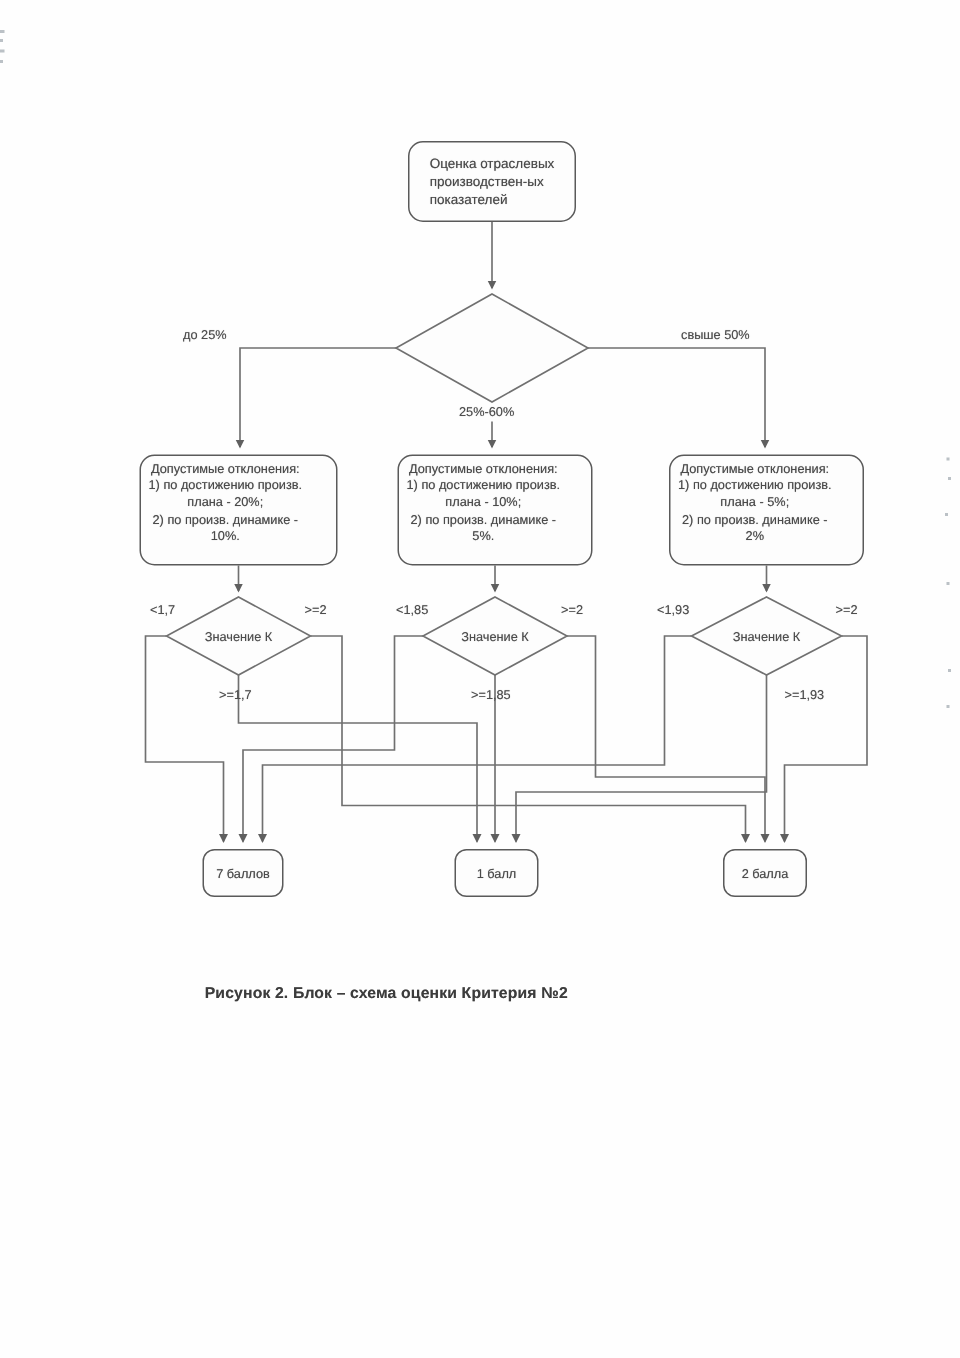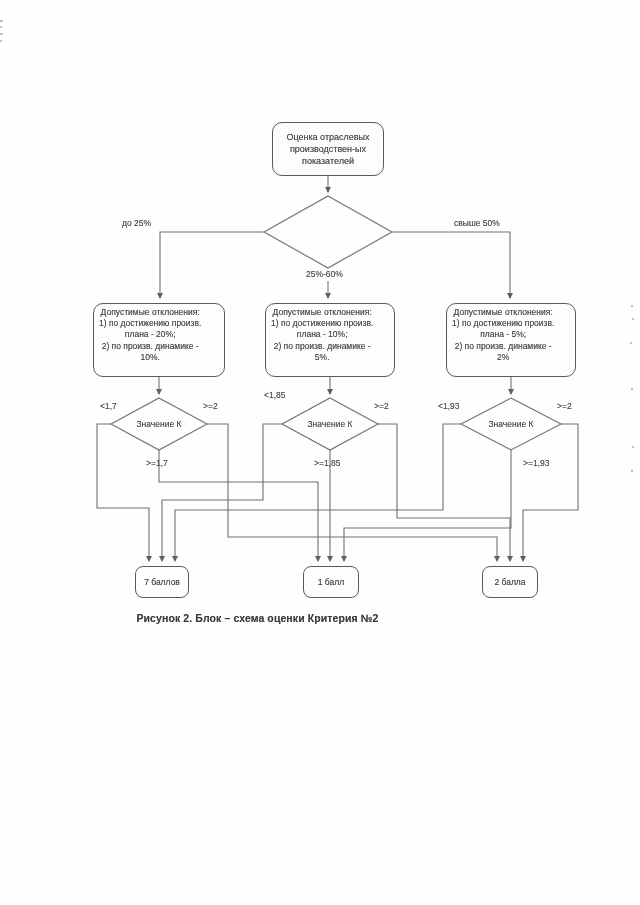--- a/index.html
+++ b/index.html
@@ -8,36 +8,36 @@
     font-family:"Liberation Sans",sans-serif;color:#454545;
   }
   .node{
     position:absolute;border:1.4px solid #5a5a5a;border-radius:10px;background:#fdfdfd;
     box-sizing:border-box;display:flex;align-items:center;justify-content:center;
     color:#4a4a4a;text-shadow:0 0 .5px rgba(80,80,80,.65);
   }
   .node.tol{align-items:flex-start;justify-content:flex-start;padding:3px 4px 2px 5px;text-align:center;}
   .score{border-radius:8px;font-size:8.5px;}
   .ml{white-space:pre-line;}
-  .t-center{text-align:center;margin-top:28px;}
+  .t-center{}
   .fz9{font-size:9px;line-height:1.35;}
   .fz85{font-size:8.5px;line-height:1.32;}
   .lbl{
     position:absolute;font-size:8.5px;color:#4d4d4d;white-space:nowrap;
     text-shadow:0 0 .5px rgba(80,80,80,.6);
   }
   .dlabel{
     position:absolute;font-size:8.5px;color:#4d4d4d;text-align:center;
     text-shadow:0 0 .5px rgba(80,80,80,.6);line-height:1.3;
   }
   svg.wires{position:absolute;left:0;top:0;z-index:0;}
   .overlay{z-index:2;}
   .caption{position:absolute;left:0;width:515px;text-align:center;
     font-size:10.5px;font-weight:600;color:#3c3c3c;letter-spacing:.1px;
-    text-shadow:0 0 .4px rgba(70,70,70,.55);}
+    text-shadow:0 0 .4px rgba(70,70,70,.55);margin-top:44px;}
   .speck{position:absolute;background:#97a0a8;opacity:.65;}
 </style>
 </head>
 <body>
 
 <div class="page">
 
   <div class="speck" style="left:0;top:20px;width:3px;height:2px"></div>
   <div class="speck" style="left:0;top:26px;width:2px;height:2px"></div>
   <div class="speck" style="left:0;top:33px;width:3px;height:2px"></div>
@@ -121,21 +121,21 @@
   </div>
 
   <div class="dlabel overlay" style="left:111px;top:419px;width:96px">Значение К</div>
   <div class="dlabel overlay" style="left:282px;top:419px;width:96px">Значение К</div>
   <div class="dlabel overlay" style="left:461px;top:419px;width:100px">Значение К</div>
 
   <div class="lbl overlay" style="left:100px;top:401px">&lt;1,7</div>
   <div class="lbl overlay" style="left:203px;top:401px">&gt;=2</div>
   <div class="lbl overlay" style="left:146px;top:458px">&gt;=1,7</div>
 
-  <div class="lbl overlay" style="left:264px;top:390px">&lt;1,85</div>
+  <div class="lbl overlay" style="left:264px;top:401px">&lt;1,85</div>
   <div class="lbl overlay" style="left:374px;top:401px">&gt;=2</div>
   <div class="lbl overlay" style="left:314px;top:458px">&gt;=1,85</div>
 
   <div class="lbl overlay" style="left:438px;top:401px">&lt;1,93</div>
   <div class="lbl overlay" style="left:557px;top:401px">&gt;=2</div>
   <div class="lbl overlay" style="left:523px;top:458px">&gt;=1,93</div>
 
   <div class="node score overlay" style="left:135px;top:566px;width:54px;height:32px">
     <span>7 баллов</span>
   </div>

